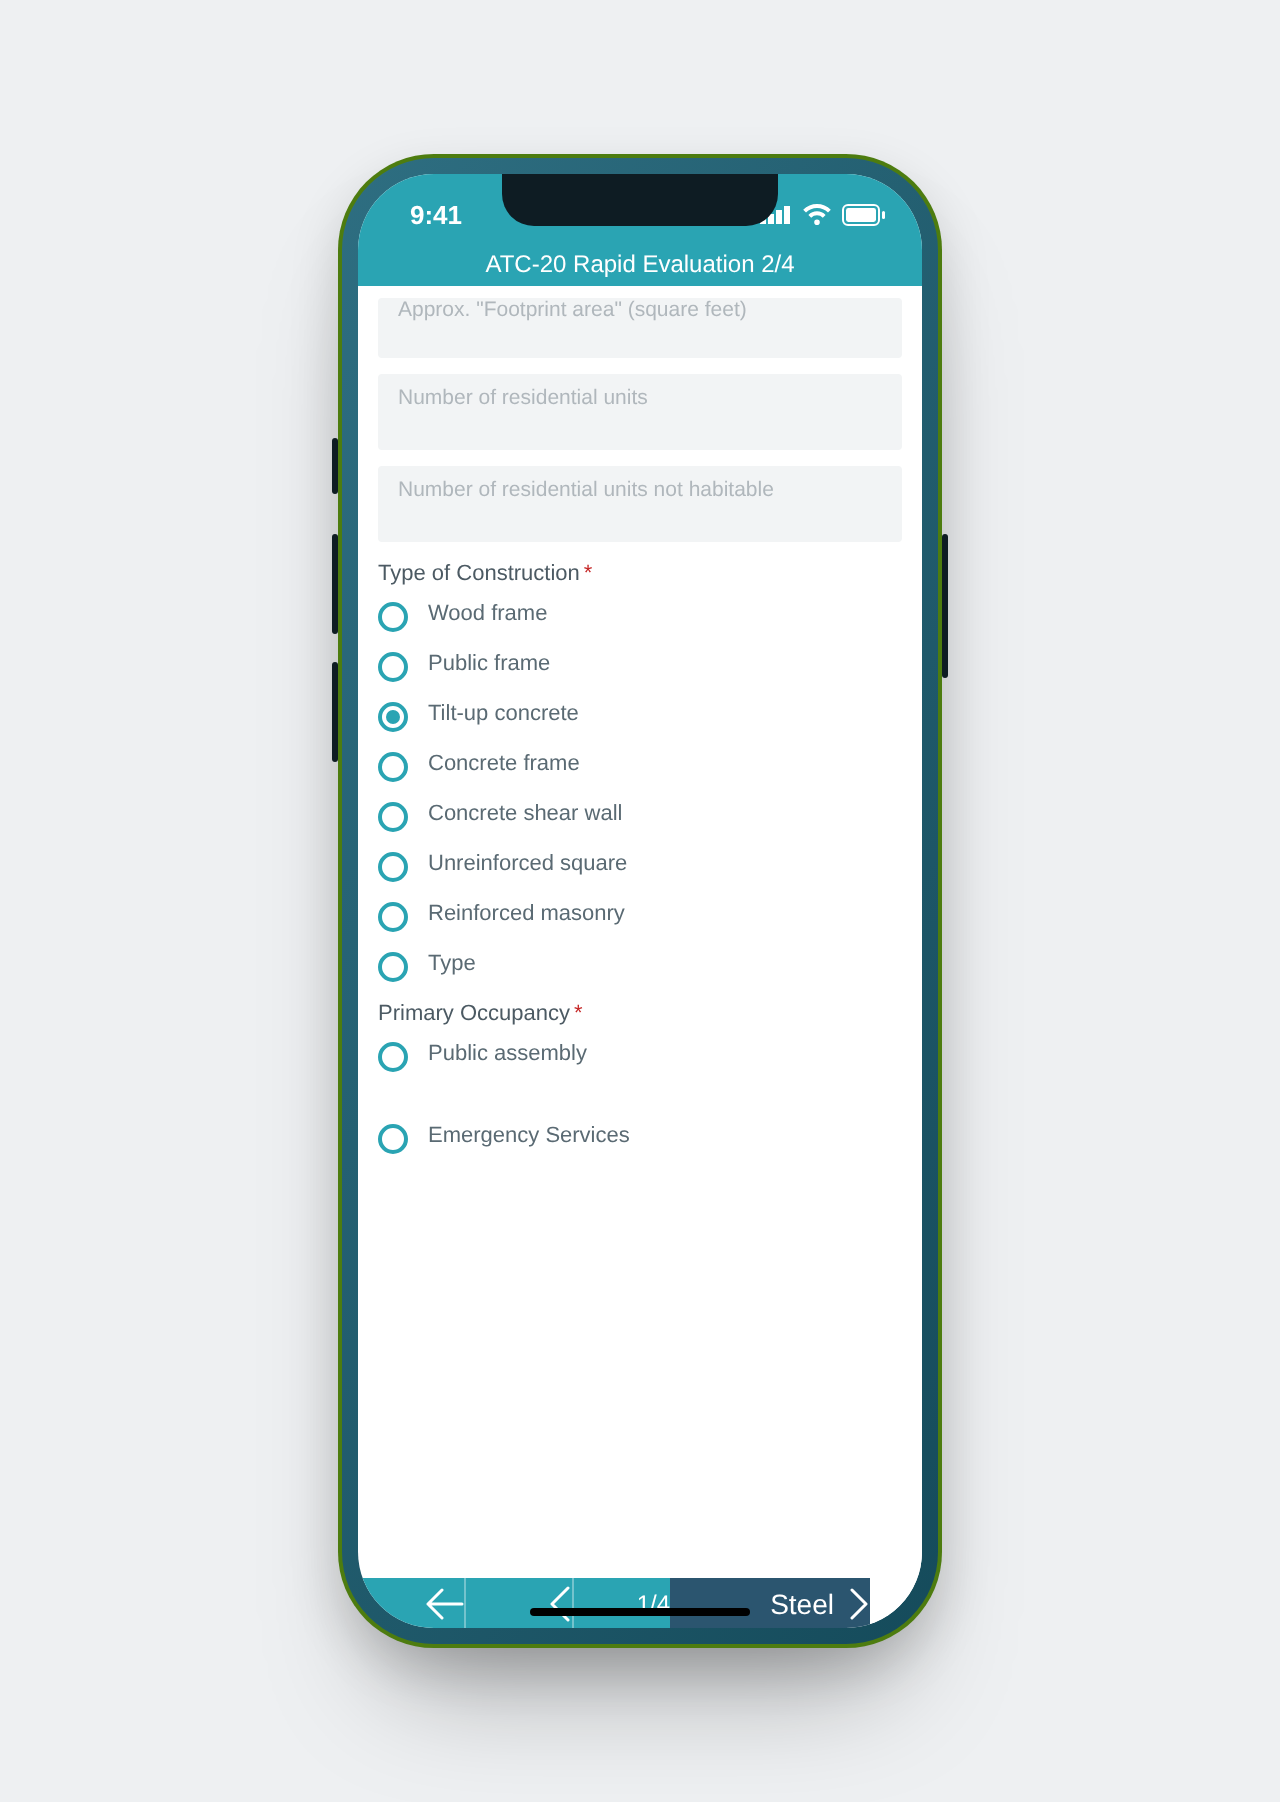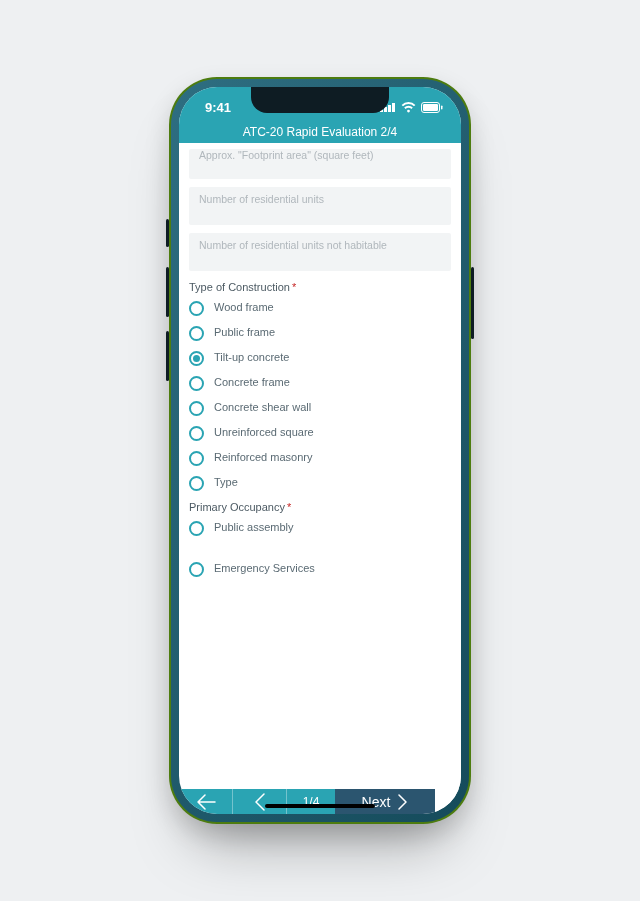--- a/index.html
+++ b/index.html
@@ -91,21 +91,21 @@
   .radio.checked::after {
     content:""; width:7px; height:7px; border-radius:50%; background:#2aa4b3;
   }
 
   
   .bottom-nav {
     position:absolute; bottom:0; left:0; right:0; height:44px;
     display:flex; color:#fff;
   }
   .bn-btn {
-    background:#2aa4b3; display:flex; align-items:center; justify-content:center;
+    background:#2aa4b3; display:flex; align-items:center; justify-content:flex-end;
     font-size:13px;
     margin-top:19px;
   }
   .bn-back  { width:54px; border-right:1px solid rgba(255,255,255,0.35); }
   .bn-prev  { width:54px; border-right:1px solid rgba(255,255,255,0.35); }
   .bn-page  { width:48px; font-size:12px;}
   .bn-next  { flex:1; background:#2b556f; gap:8px; font-size:14px; }
   .bn-white { background:#fff; width:26px; }
 
   .home-indicator {
@@ -220,21 +220,21 @@
       </div>
       <div class="bn-btn bn-prev">
         <svg width="12" height="18" viewBox="0 0 12 18">
             <path d="M10 1 L2 9 L10 17" stroke="#fff" stroke-width="1.5" fill="none" stroke-linecap="round" stroke-linejoin="round"></path>
           </svg>
       </div>
       <div class="bn-btn bn-page">
         <span>1/4</span>
       </div>
       <div class="bn-btn bn-next">
-        <span>Next</span>
+        <span>Steel</span>
         <svg width="10" height="16" viewBox="0 0 10 16">
             <path d="M1 1 L8 8 L1 15" stroke="#fff" stroke-width="1.5" fill="none" stroke-linecap="round" stroke-linejoin="round"></path>
           </svg>
       </div>
       <div class="bn-white"></div>
     </div>
 
     <div class="home-indicator"></div>
   </div>
 </div>

